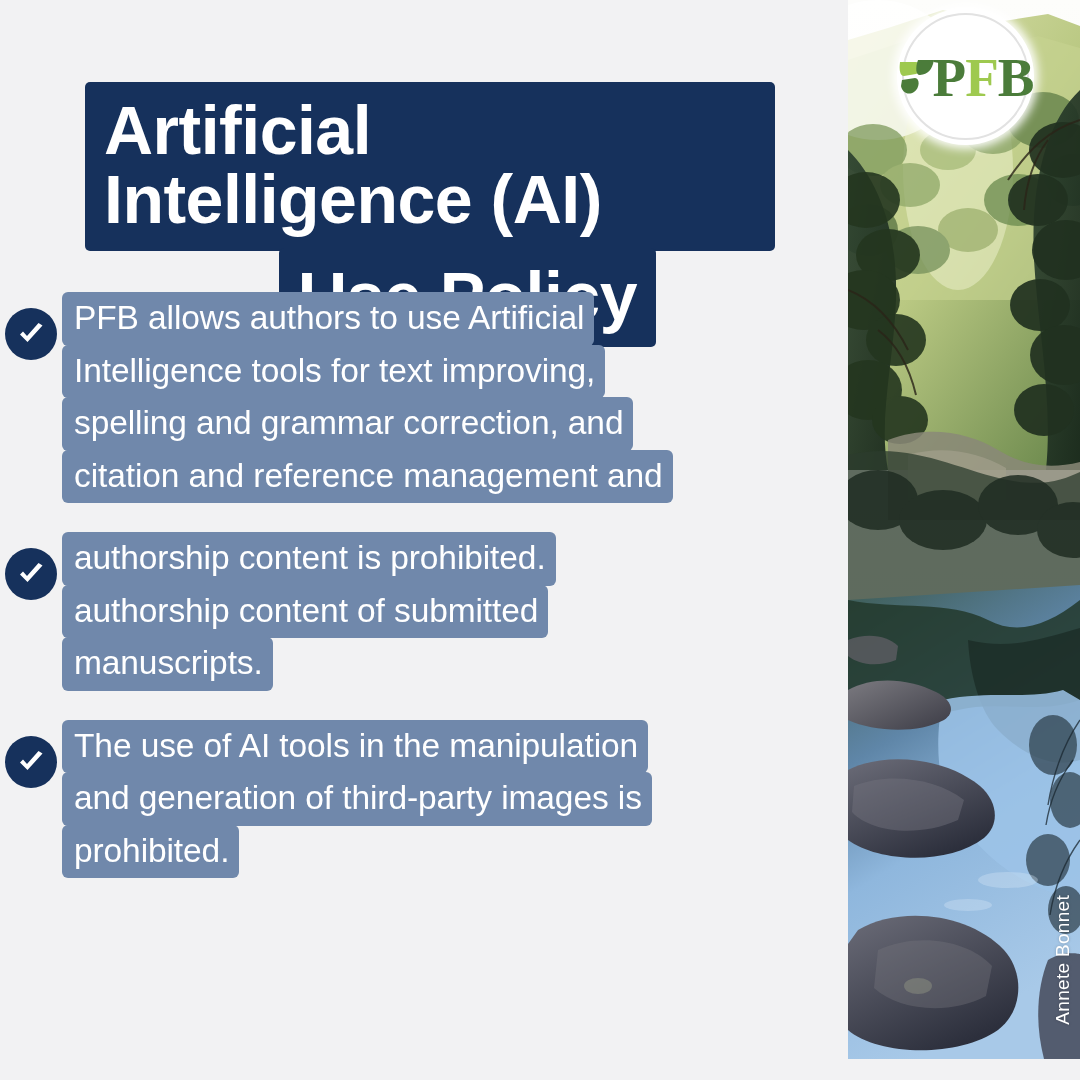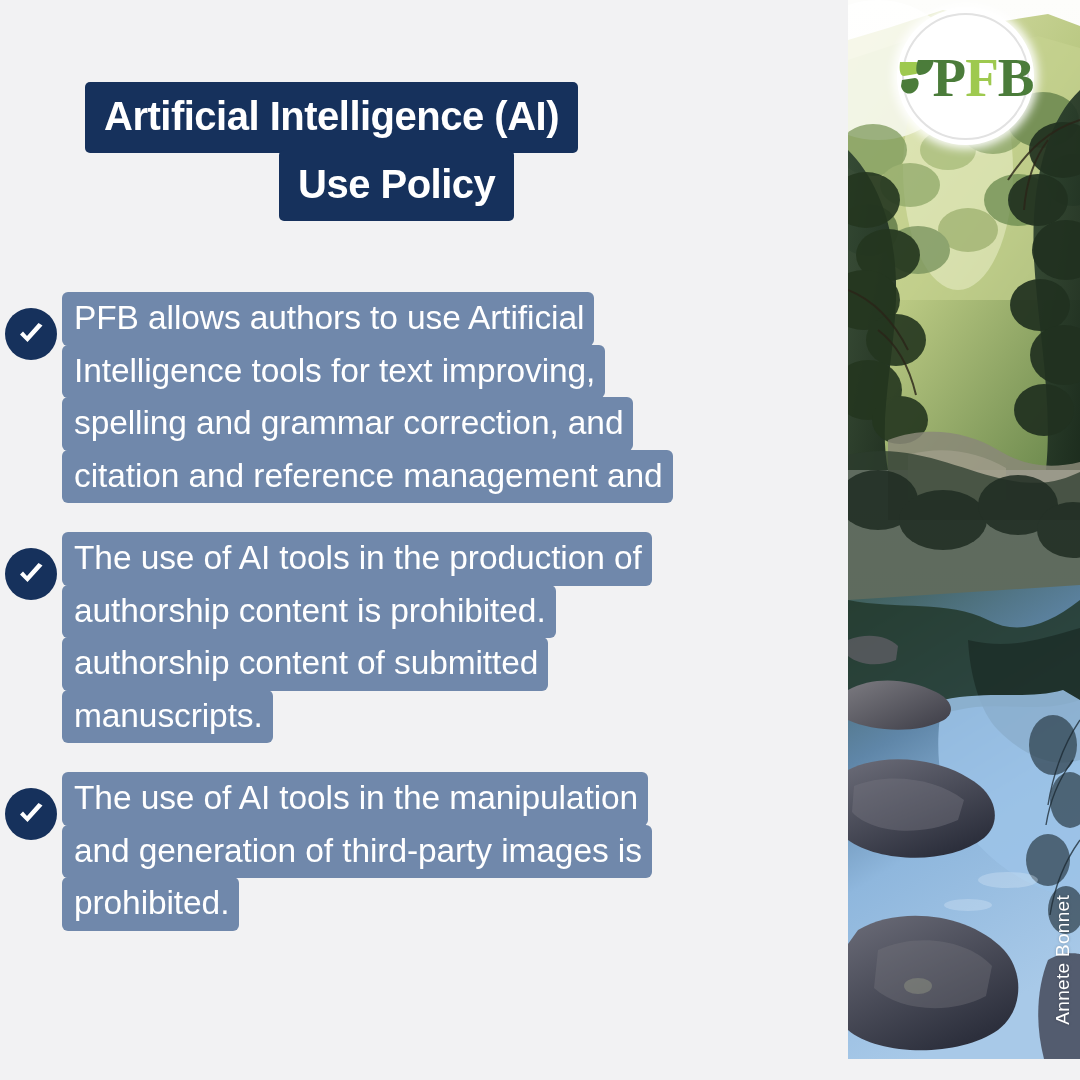--- a/index.html
+++ b/index.html
@@ -101,21 +101,21 @@
   .title-block {
     position: absolute;
     left: 85px;
     top: 82px;
     width: 690px;
   }
   .title-line {
     display: table;
     background: #16315c;
     color: #ffffff;
-    font-size: 40px;
+    font-size: 68px;
     font-weight: bold;
     line-height: 1.02;
     letter-spacing: -0.5px;
     padding: 14px 19px 16px 19px;
     border-radius: 5px;
     box-decoration-break: clone;
     margin-bottom: -3px;
   }
   .title-line.l1 { margin-left: 0; }
   .title-line.l2 { margin-left: 194px; }
@@ -340,21 +340,20 @@
 
     <div class="bullet">
       <div class="check-wrap">
         <div class="check-icon">
           <svg width="32" height="32" viewBox="0 0 32 32">
             <path d="M5 16.5 L12.5 24 L27.5 7.5 L23.5 5 L12 18 L8 13.5 Z" fill="#ffffff"></path>
           </svg>
         </div>
       </div>
       <div class="bullet-lines">
-        <div class="b-line">The use of AI tools in the production of</div>
         <div class="b-line">authorship content is prohibited.</div>
         <div class="b-line">authorship content of submitted</div>
         <div class="b-line">manuscripts.</div>
       </div>
     </div>
 
     <div class="bullet">
       <div class="check-wrap">
         <div class="check-icon">
           <svg width="32" height="32" viewBox="0 0 32 32">

